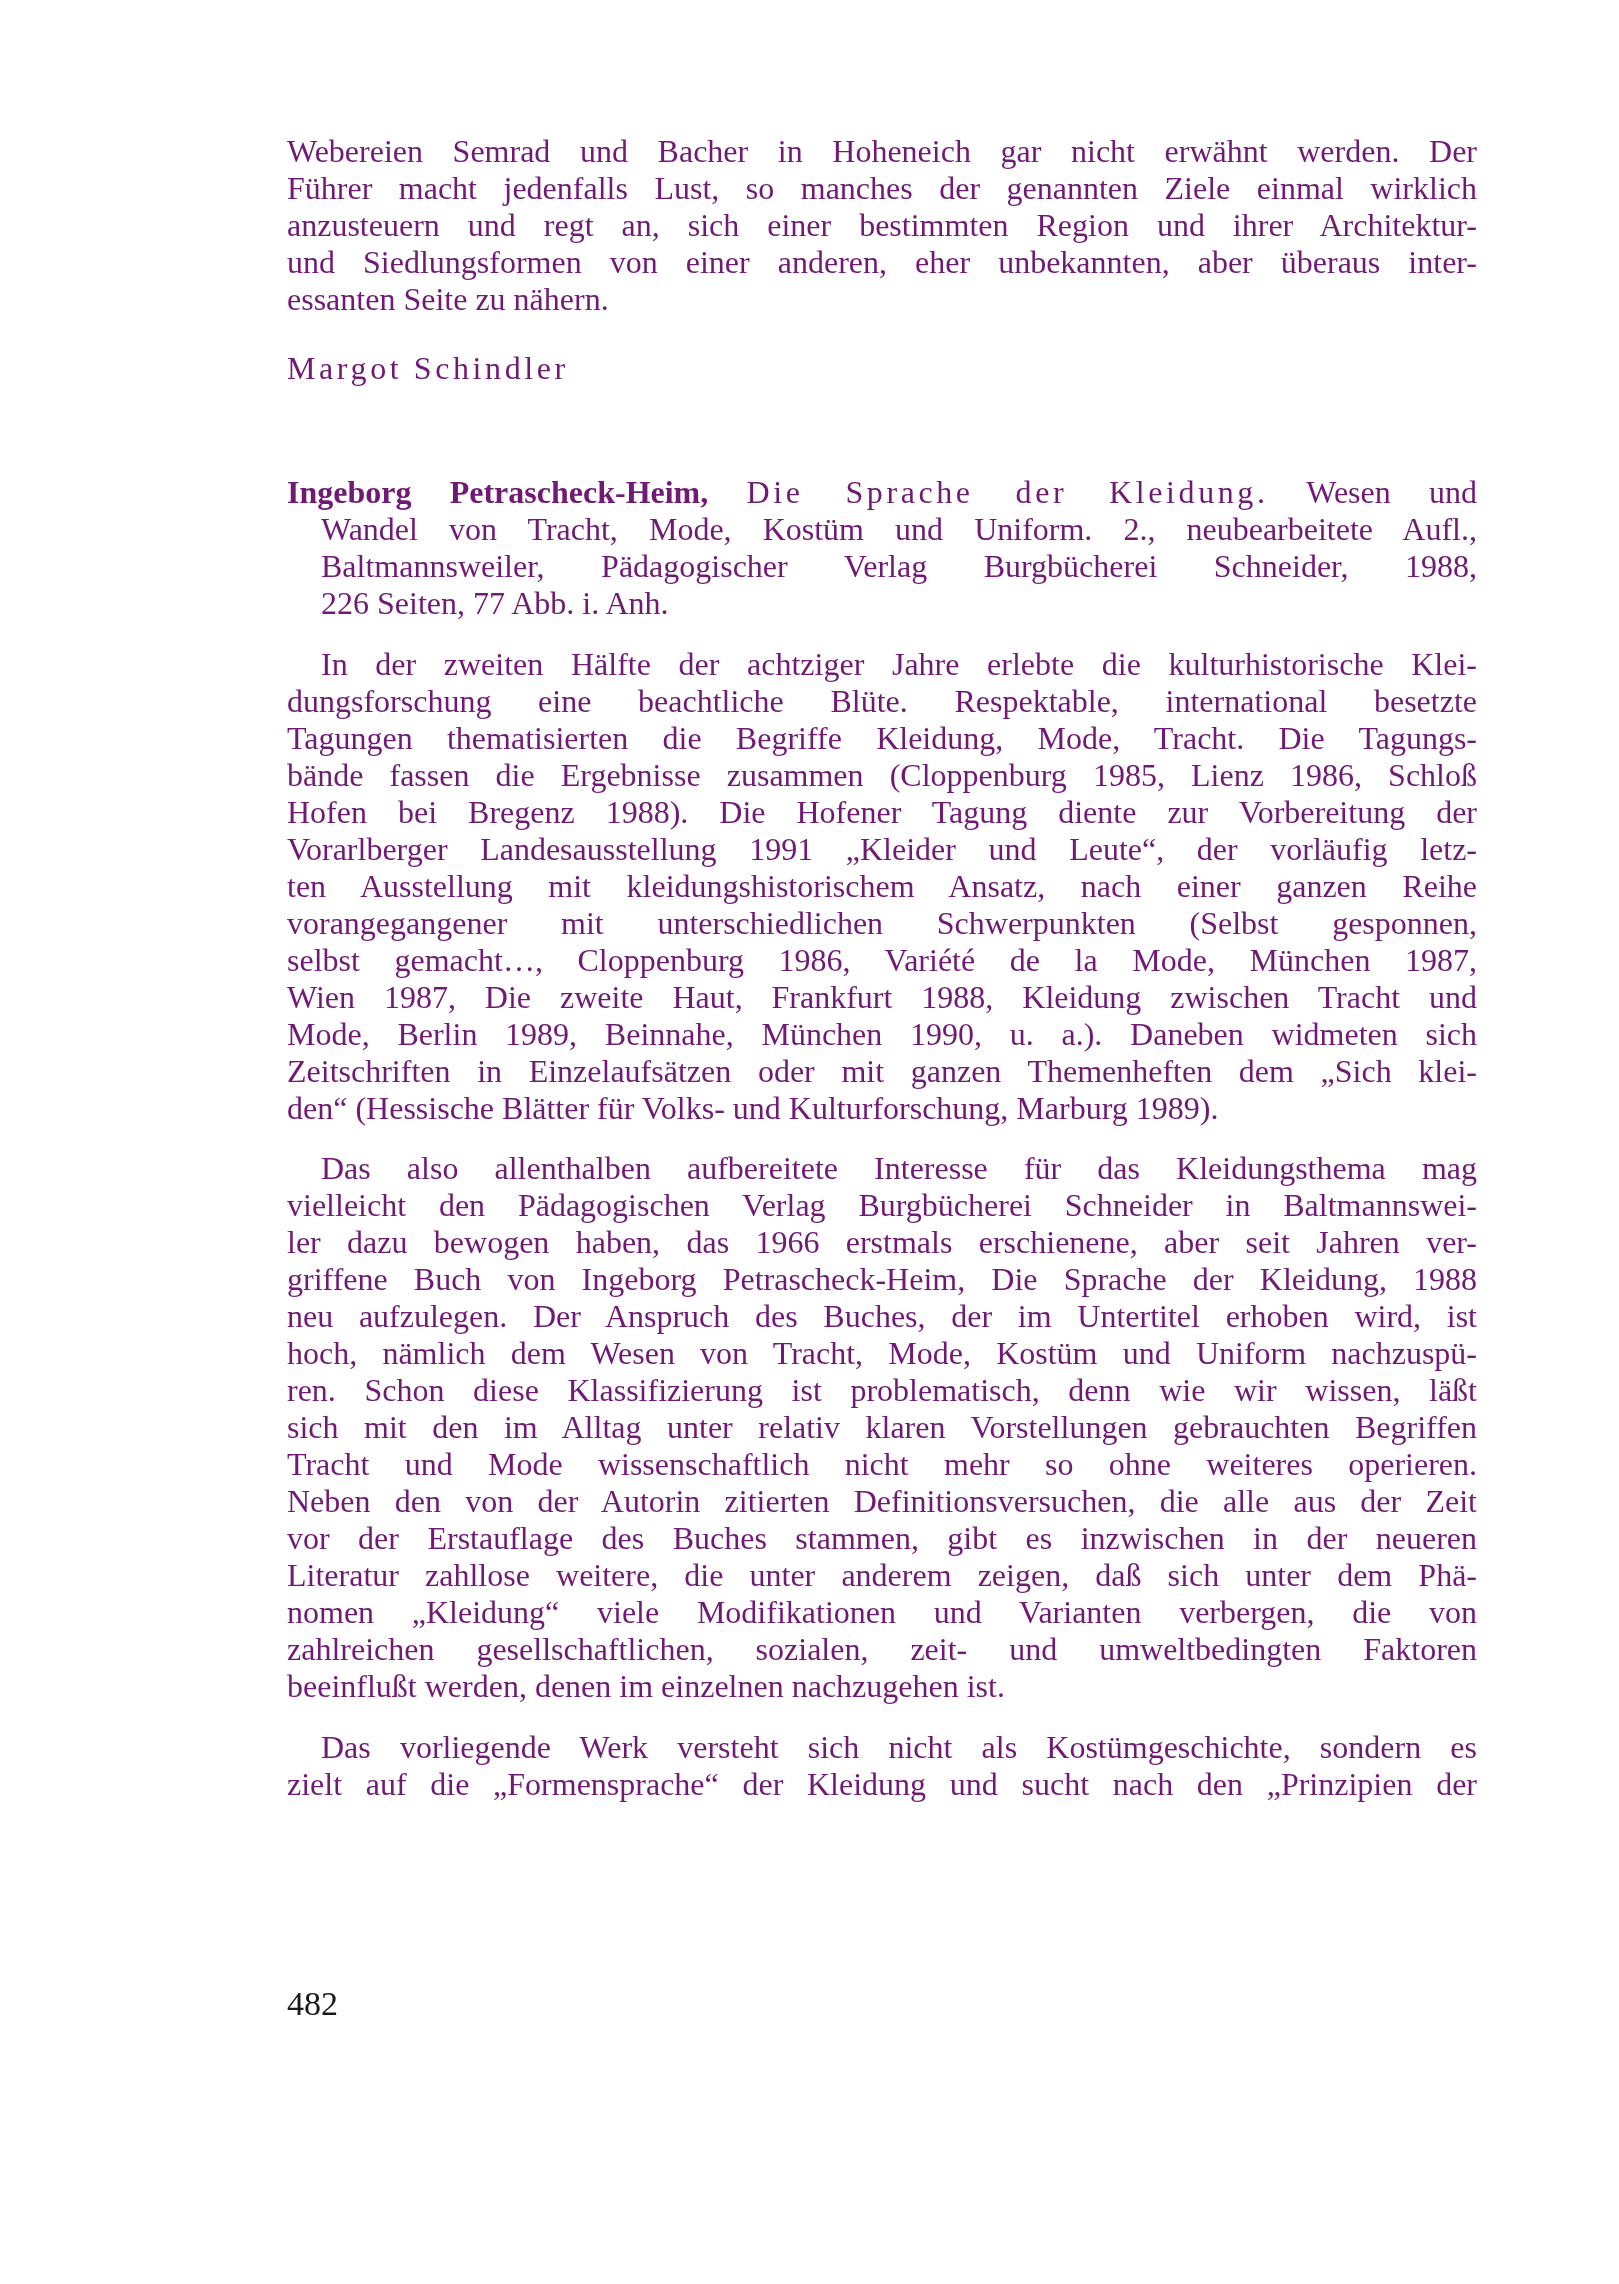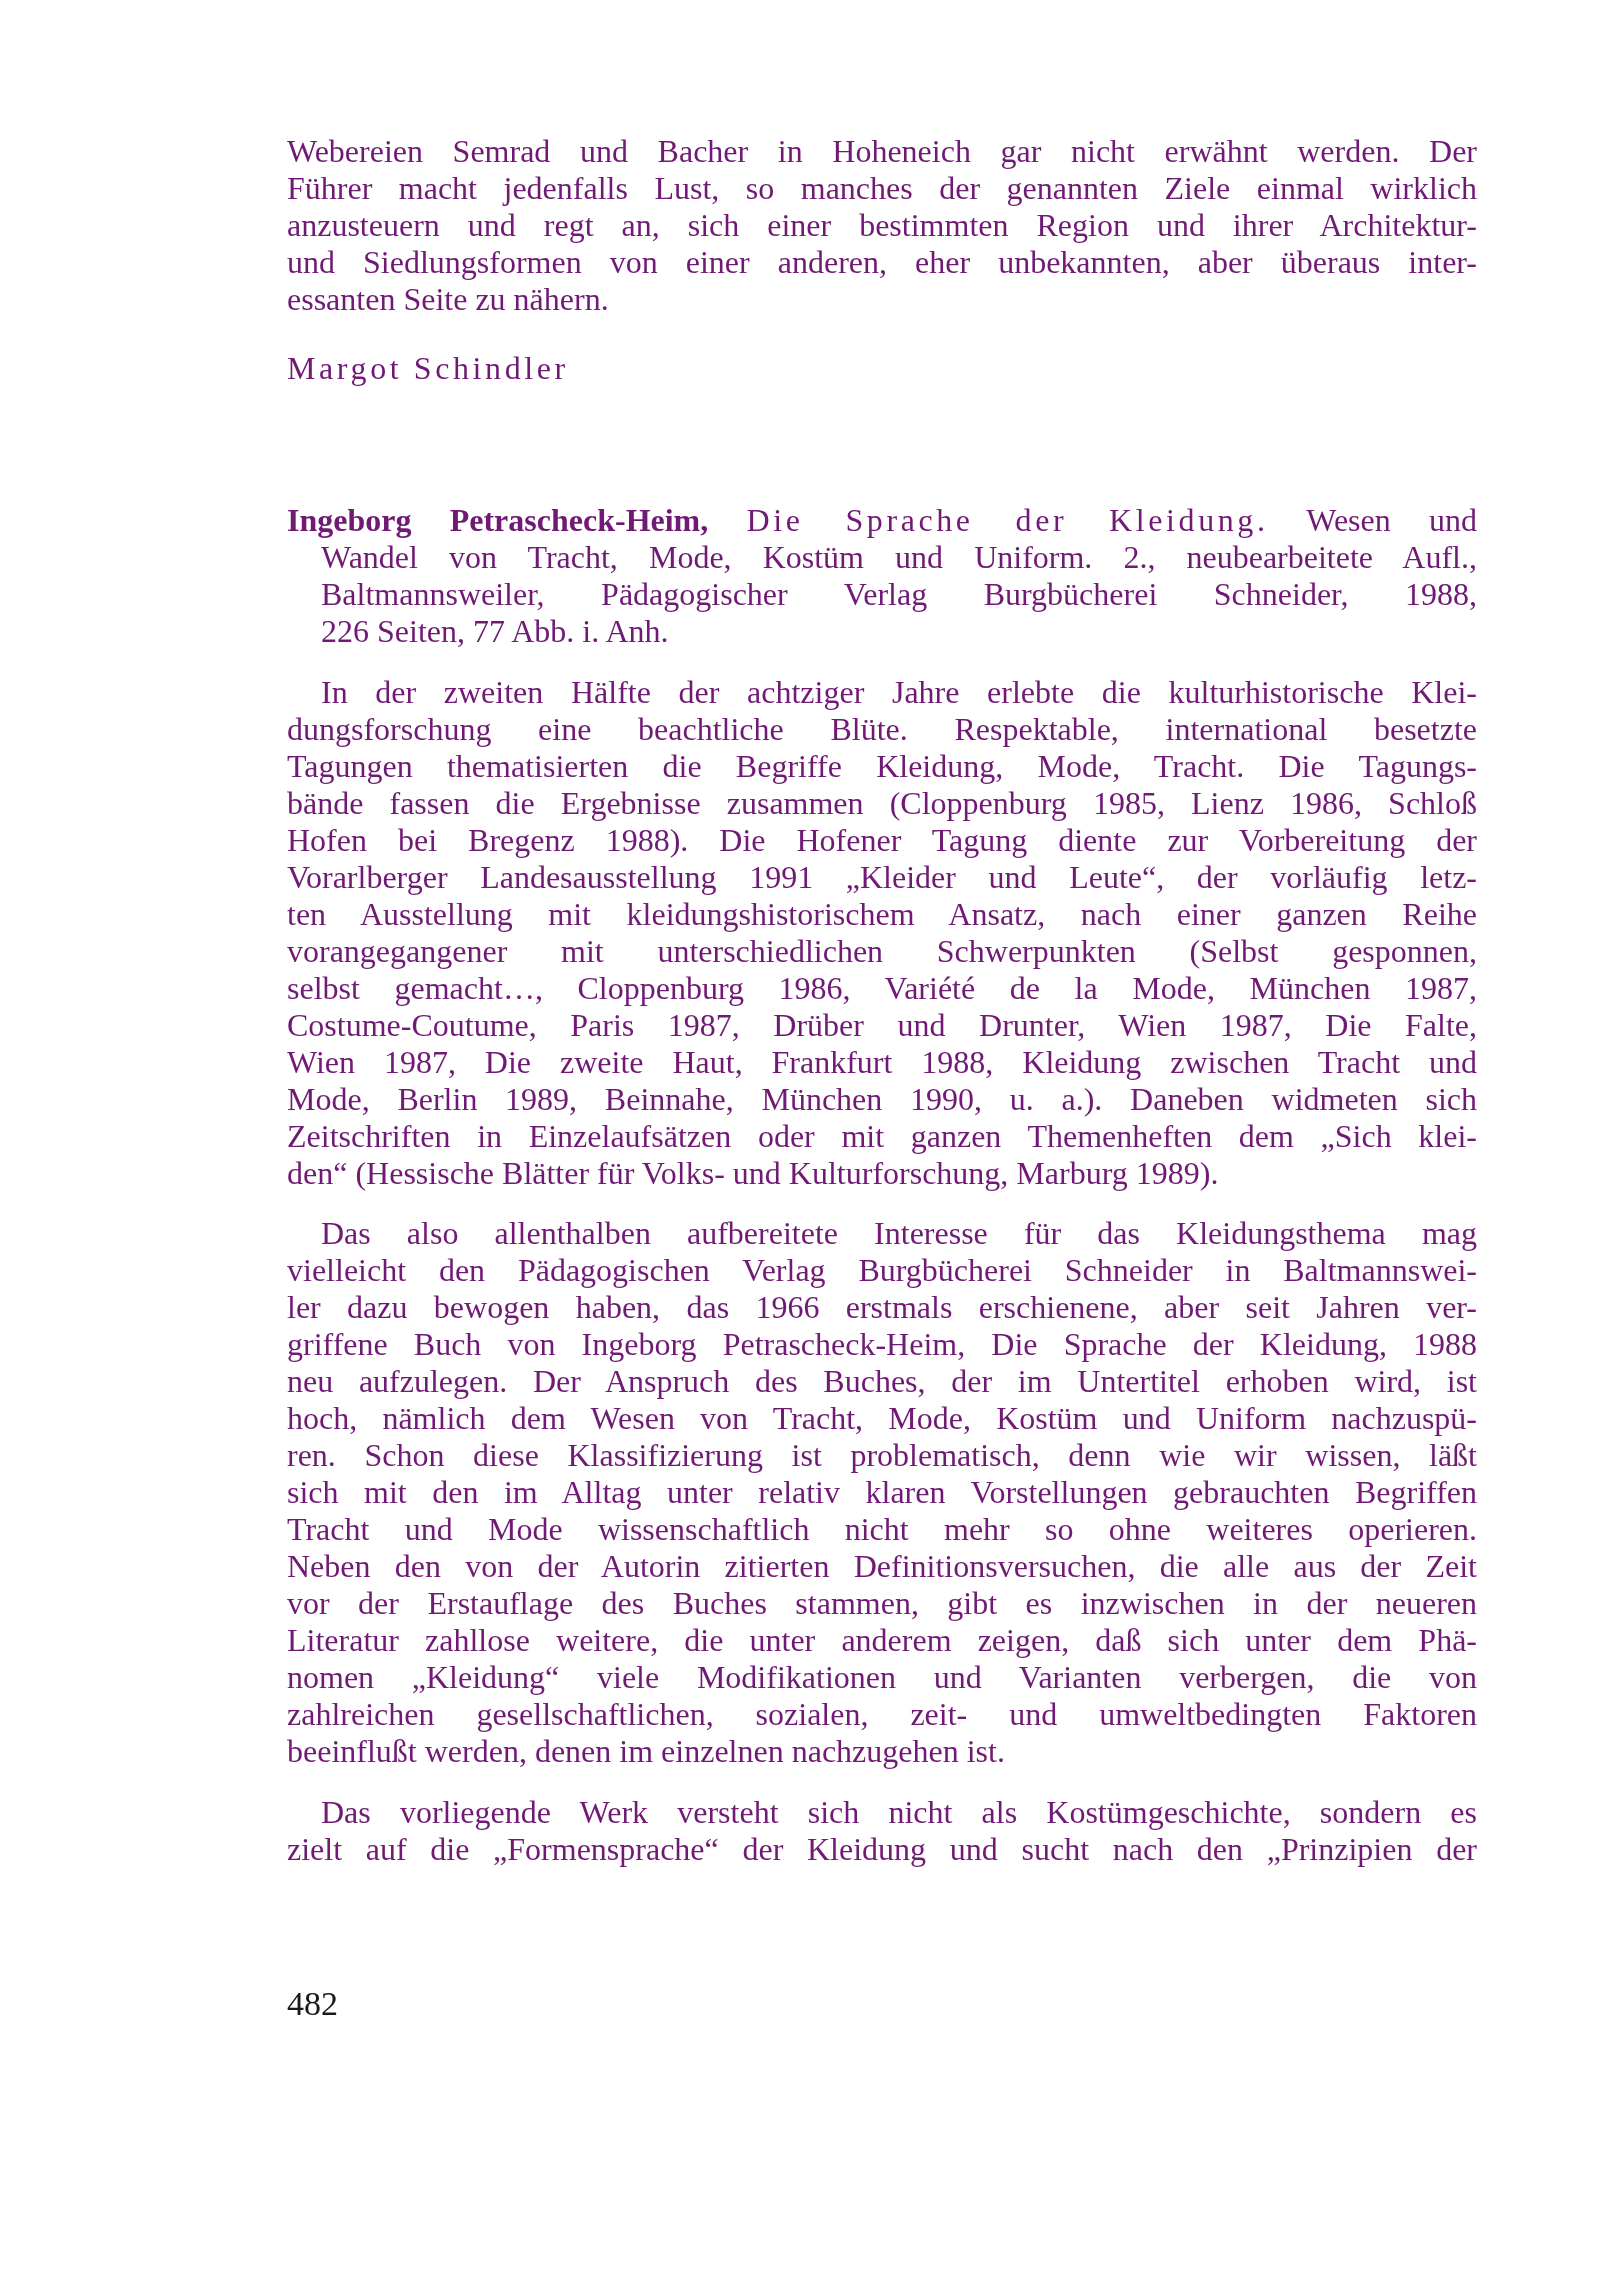--- a/index.html
+++ b/index.html
@@ -24,21 +24,21 @@
     .line.last { text-align-last: left; }
     .indent { padding-left: 34px; }
     .hang { padding-left: 34px; }
     .para { margin-bottom: 23.5px; }
     .signature {
       text-align: left;
       letter-spacing: 3.2px;
       margin-top: 32px;
       height: 36px;
     }
-    .review-head { margin-top: 116px; margin-bottom: 23.5px; }
+    .review-head { margin-top: 88px; margin-bottom: 23.5px; }
     .author { font-weight: bold; letter-spacing: 0px; }
     .spaced { letter-spacing: 3.6px; }
     .page-number {
       position: absolute;
       left: 287px;
       top: 1985px;
       font-family: "Liberation Serif", "DejaVu Serif", serif;
       font-size: 34px;
       color: #1a1a1a;
     }
@@ -70,21 +70,20 @@
   <div class="para">
     <span class="line indent">In der zweiten Hälfte der achtziger Jahre erlebte die kulturhistorische Klei-</span>
     <span class="line">dungsforschung eine beachtliche Blüte. Respektable, international besetzte</span>
     <span class="line">Tagungen thematisierten die Begriffe Kleidung, Mode, Tracht. Die Tagungs-</span>
     <span class="line">bände fassen die Ergebnisse zusammen (Cloppenburg 1985, Lienz 1986, Schloß</span>
     <span class="line">Hofen bei Bregenz 1988). Die Hofener Tagung diente zur Vorbereitung der</span>
     <span class="line">Vorarlberger Landesausstellung 1991 „Kleider und Leute“, der vorläufig letz-</span>
     <span class="line">ten Ausstellung mit kleidungshistorischem Ansatz, nach einer ganzen Reihe</span>
     <span class="line">vorangegangener mit unterschiedlichen Schwerpunkten (Selbst gesponnen,</span>
     <span class="line">selbst gemacht…, Cloppenburg 1986, Variété de la Mode, München 1987,</span>
-    <span class="line">Costume-Coutume, Paris 1987, Drüber und Drunter, Wien 1987, Die Falte,</span>
     <span class="line">Wien 1987, Die zweite Haut, Frankfurt 1988, Kleidung zwischen Tracht und</span>
     <span class="line">Mode, Berlin 1989, Beinnahe, München 1990, u. a.). Daneben widmeten sich</span>
     <span class="line">Zeitschriften in Einzelaufsätzen oder mit ganzen Themenheften dem „Sich klei-</span>
     <span class="line last">den“ (Hessische Blätter für Volks- und Kulturforschung, Marburg 1989).</span>
   </div>
 
   <div class="para">
     <span class="line indent">Das also allenthalben aufbereitete Interesse für das Kleidungsthema mag</span>
     <span class="line">vielleicht den Pädagogischen Verlag Burgbücherei Schneider in Baltmannswei-</span>
     <span class="line">ler dazu bewogen haben, das 1966 erstmals erschienene, aber seit Jahren ver-</span>

